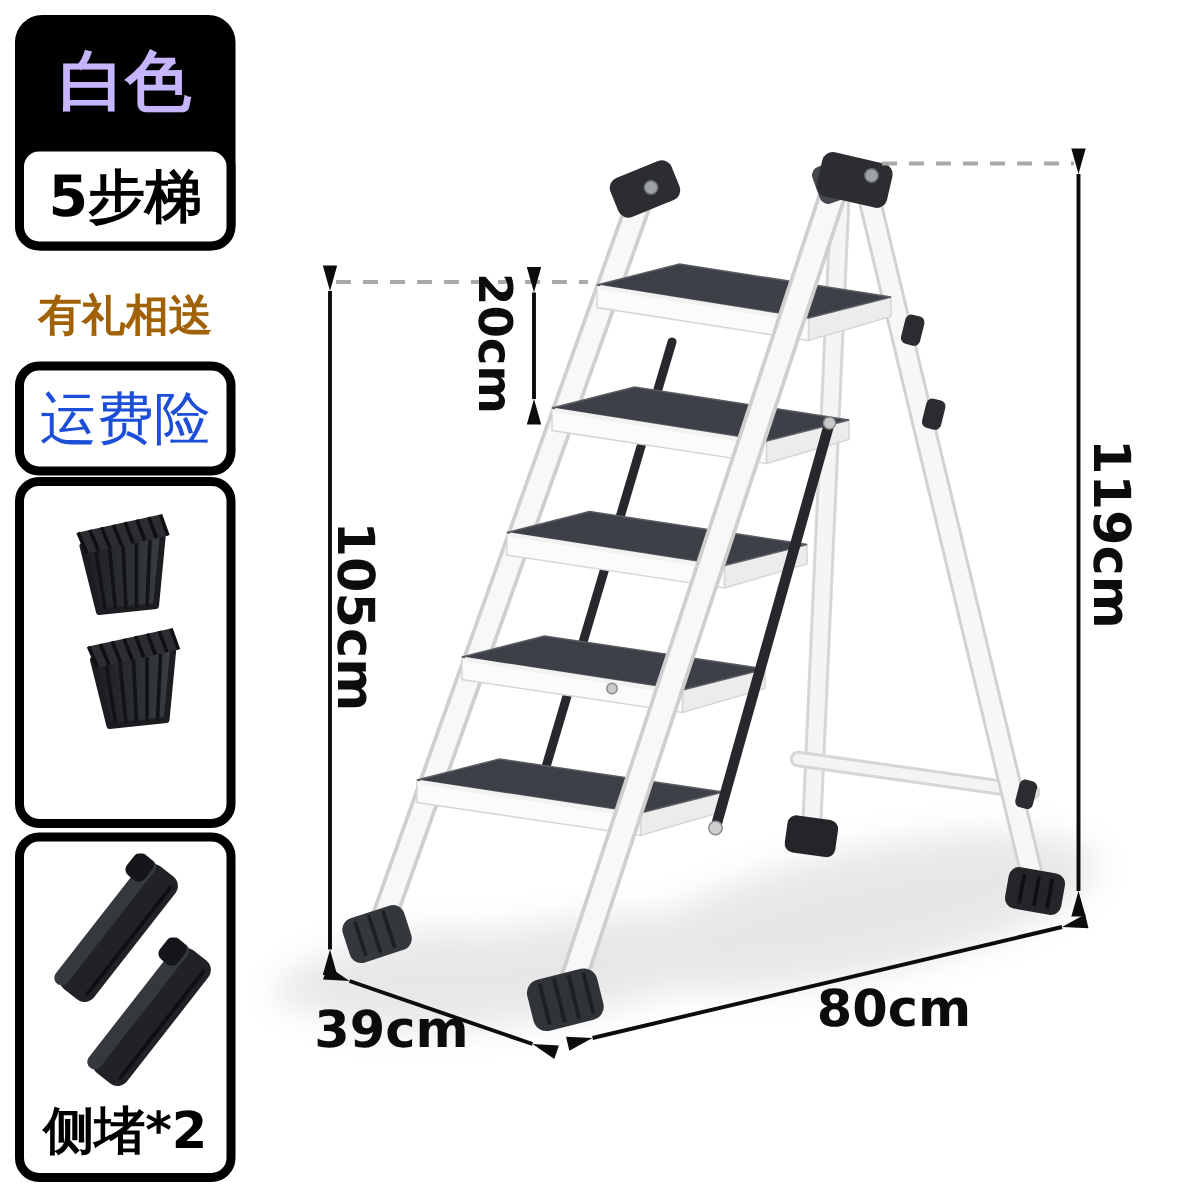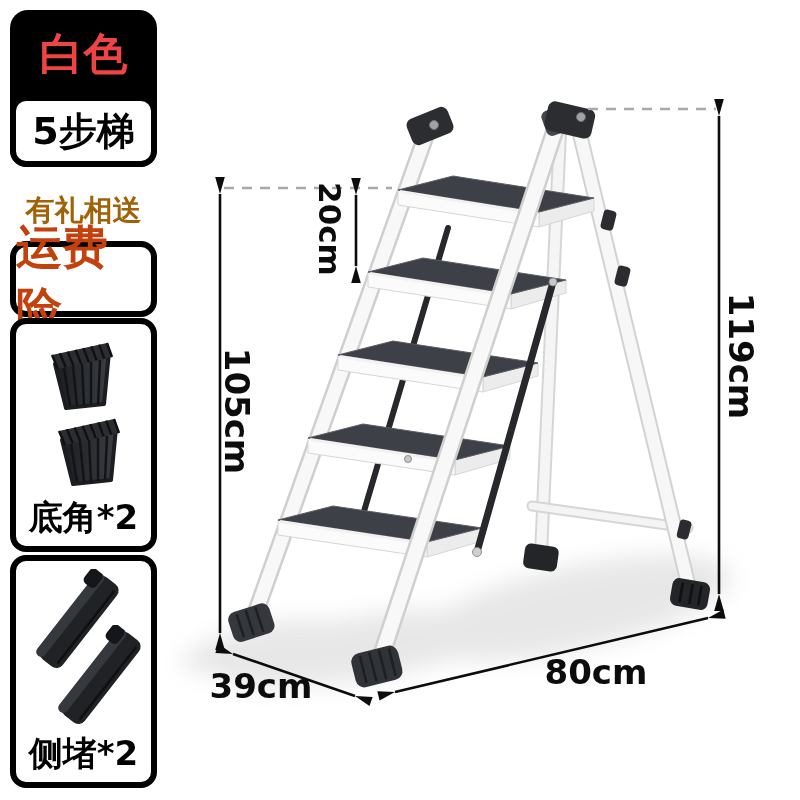--- a/index.html
+++ b/index.html
@@ -3,33 +3,33 @@
 <meta charset="utf-8">
 <style>
   html,body{margin:0;padding:0;background:#fff;}
   .stage{position:relative;width:800px;height:800px;background:#fff;overflow:hidden;
          font-family:"DejaVu Sans","Liberation Sans",sans-serif;}
   
   .badge-stack{position:absolute;left:10px;top:10px;width:147px;height:157px;
                background:#000;border-radius:18px;}
   .color-label{position:absolute;left:0;top:0;width:100%;height:88px;
                display:flex;align-items:center;justify-content:center;
-               color:#ef4444;font-size:44px;font-weight:700;text-align:center;}
+               color:#c4b5fd;font-size:44px;font-weight:700;text-align:center;}
   .step-badge{position:absolute;left:0;bottom:0;width:100%;height:72px;
               box-sizing:border-box;background:#fff;border:6px solid #000;border-radius:16px;
               display:flex;align-items:center;justify-content:center;
               color:#000;font-size:38px;font-weight:700;text-align:center;}
   .gift-title{position:absolute;left:10px;top:191px;width:147px;text-align:center;
               font-size:29px;font-weight:600;color:#a16207;}
   .gift-box{position:absolute;left:10px;width:147px;box-sizing:border-box;
             background:#fff;border:6px solid #000;border-radius:16px;}
   .gift-box .lbl{position:absolute;left:0;bottom:5px;width:100%;text-align:center;
                  font-size:34px;font-weight:600;color:#000;}
   .gb1{top:241px;height:76px;display:flex;align-items:center;justify-content:center;
-       font-size:46px;font-weight:700;color:#c2410c;}
+       font-size:38px;font-weight:400;color:#1d4ed8;}
   .gb2{top:318px;height:234px;}
   .gb3{top:555px;height:233px;padding-left:48px;}
   .acc{position:absolute;}
   
   .art{position:absolute;left:0;top:0;width:800px;height:800px;}
   svg text.dim{fill:#0c0c0c;font-weight:600;font-family:"DejaVu Sans","Liberation Sans",sans-serif;}
 </style>
 </head>
 <body>
 
@@ -221,21 +221,20 @@
           <line x1="61" y1="5" x2="66" y2="19"></line>
       </g>
       <g stroke="#121316" stroke-width="2.4">
         <line x1="18" y1="30" x2="24" y2="68"></line>
           <line x1="27" y1="28" x2="31" y2="68"></line>
         <line x1="36" y1="26" x2="38" y2="68"></line>
           <line x1="45" y1="24" x2="45" y2="67"></line>
         <line x1="54" y1="22" x2="52" y2="66"></line>
       </g>
     </svg>
-    <div class="lbl">底角*2</div>
   </div>
 
   <div class="gift-box gb3">
     <svg class="acc" style="left:14px;top:8px;" width="96" height="104" viewBox="0 0 96 104">
       <g transform="rotate(-52 48 52)">
         <rect x="-4" y="40" width="104" height="27" rx="8" fill="#202225"></rect>
         <rect x="-4" y="37" width="104" height="10" rx="5" fill="#35383d"></rect>
         <rect x="82" y="30" width="18" height="15" rx="5" fill="#141619"></rect>
         <line x1="2" y1="62" x2="94" y2="62" stroke="#0e0f11" stroke-width="2.5"></line>
       </g>

